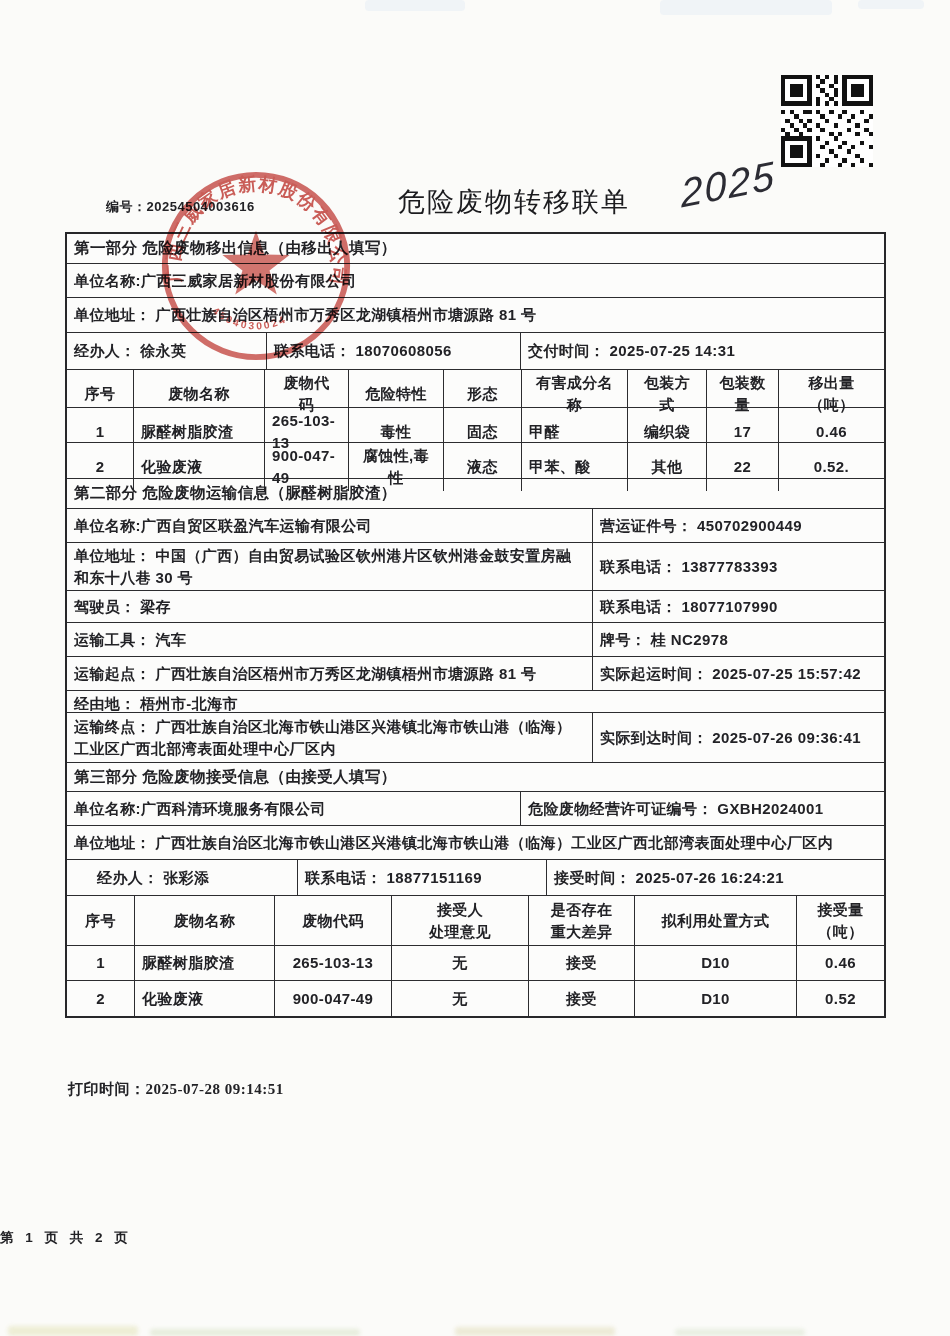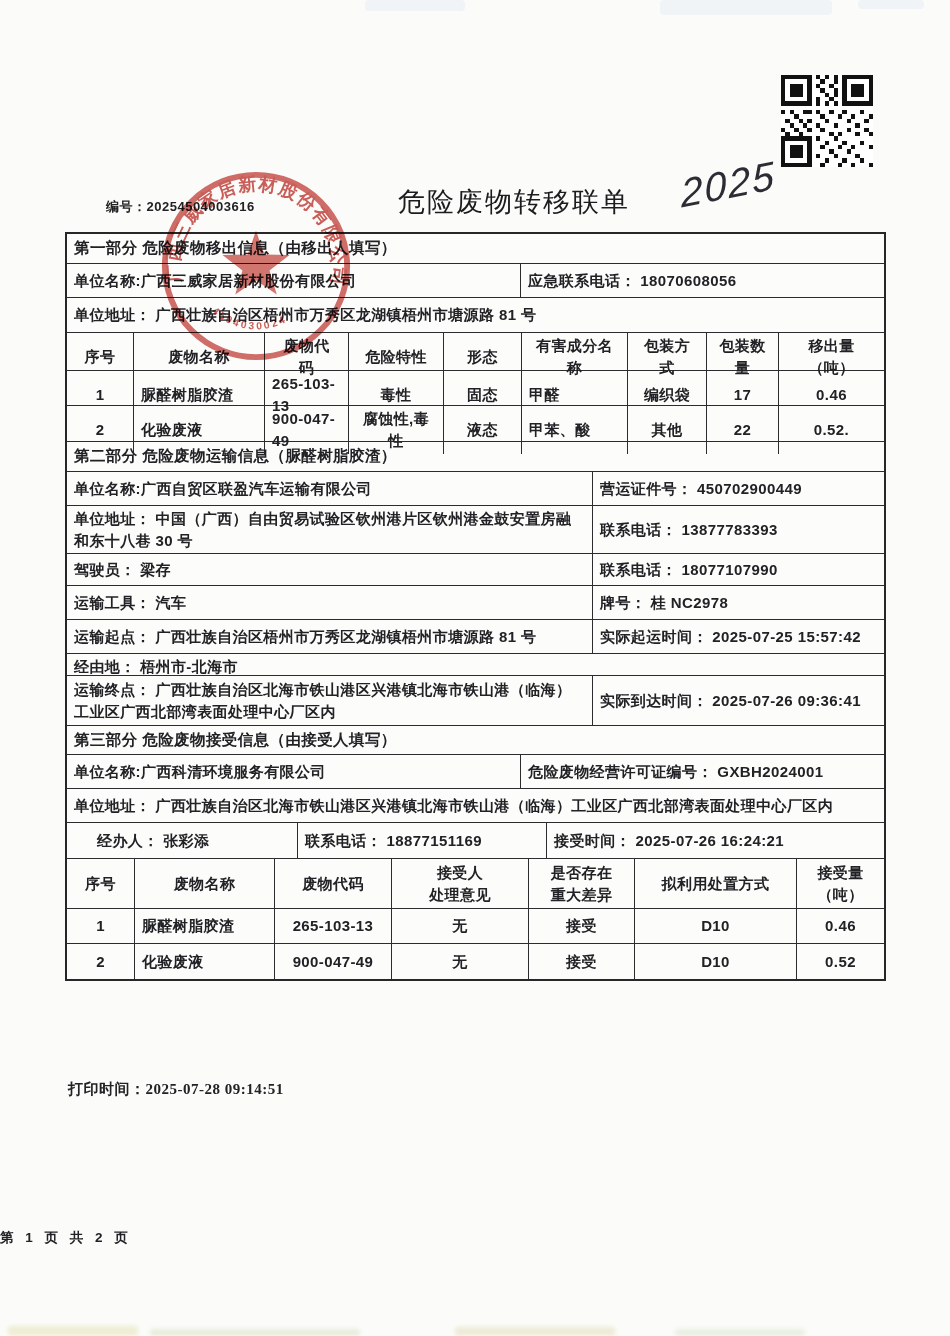--- a/index.html
+++ b/index.html
@@ -109,24 +109,28 @@
   <div class="serial">编号：20254504003616</div>
   <div class="title">危险废物转移联单</div>
 
   <div class="doc">
 
     <div class="row g-full section-row">
       <div class="cell">第一部分 危险废物移出信息（由移出人填写）</div>
     </div>
     <div class="row g-kv519 h34">
       <div class="cell">单位名称:广西三威家居新材股份有限公司</div>
-      <div class="cell">应急联系电话： 18070608056</div>
     </div>
     <div class="row g-full h35">
       <div class="cell">单位地址： 广西壮族自治区梧州市万秀区龙湖镇梧州市塘源路 81 号</div>
+    </div>
+    <div class="row g-3a h37">
+      <div class="cell">经办人： 徐永英</div>
+      <div class="cell">联系电话： 18070608056</div>
+      <div class="cell">交付时间： 2025-07-25 14:31</div>
     </div>
     <div class="row g-t1 h38">
       <div class="cell center">序号</div>
       <div class="cell center">废物名称</div>
       <div class="cell center">废物代码</div>
       <div class="cell center">危险特性</div>
       <div class="cell center">形态</div>
       <div class="cell center">有害成分名称</div>
       <div class="cell center">包装方式</div>
       <div class="cell center">包装数量</div>

